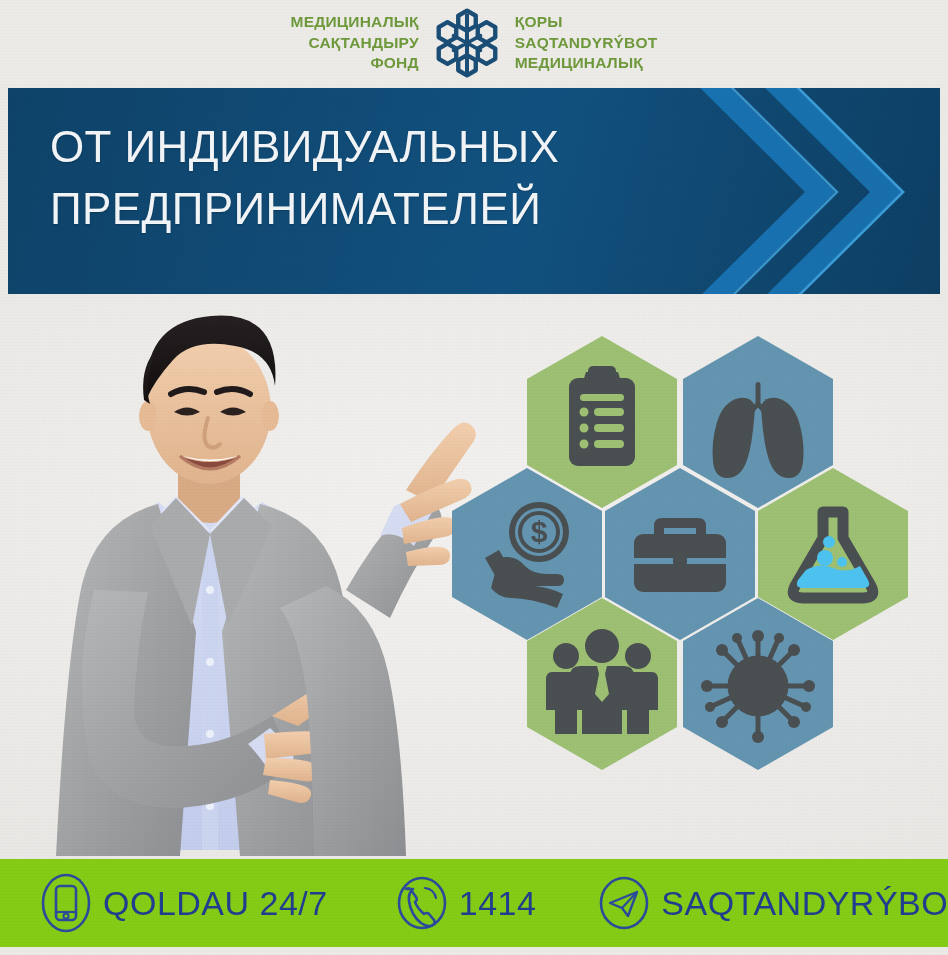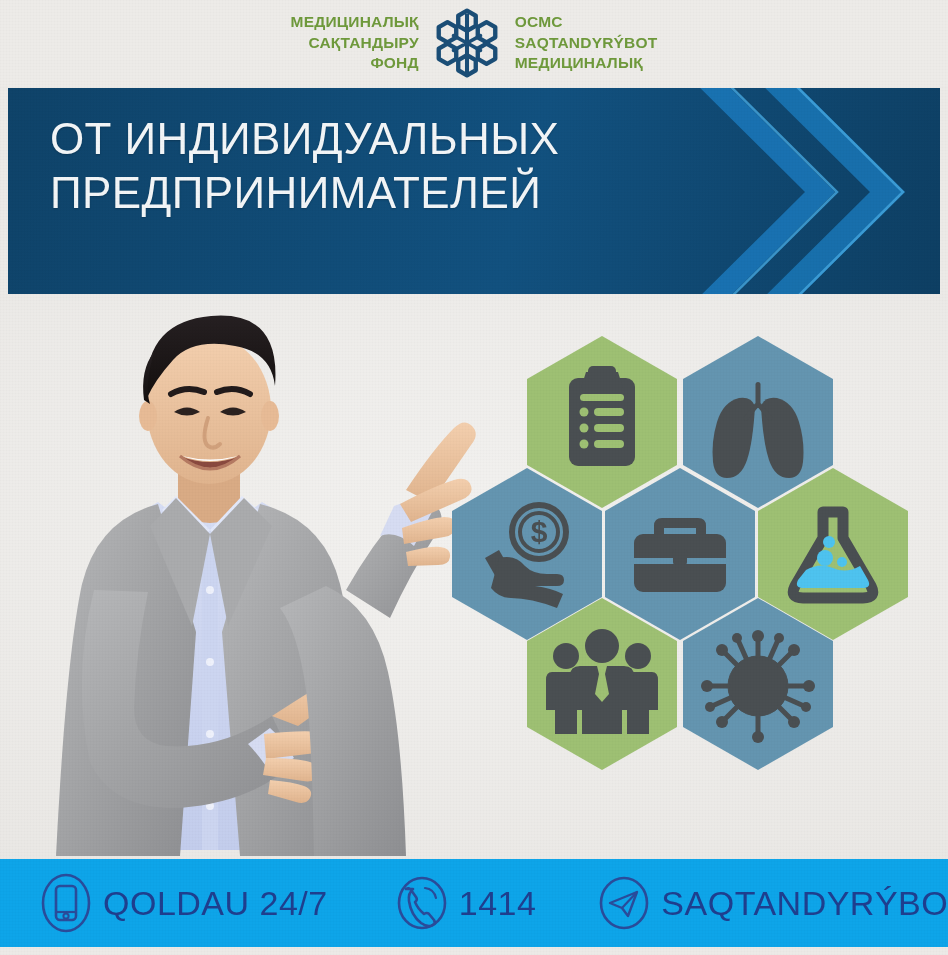--- a/index.html
+++ b/index.html
@@ -72,21 +72,21 @@
     white-space:nowrap;
     text-shadow:0 1px 2px rgba(0,0,0,.25);
   }
   .t2{
     color:#f2f5f7;
     font-weight:normal;
     font-size:44px;
     letter-spacing:.4px;
     line-height:1.14;
     white-space:nowrap;
-    margin-top:4px;
+    margin-top:12px;
     text-shadow:0 1px 2px rgba(0,0,0,.2);
   }
 
   
   .stage{
     position:absolute;left:0;top:294px;width:948px;height:565px;
     background:#eceae7;
     overflow:hidden;
     z-index:4;
   }
@@ -97,21 +97,21 @@
 
   
   .person{position:absolute;left:8px;top:-4px;width:470px;height:570px;}
 
   
   .hexes{position:absolute;left:452px;top:42px;width:456px;height:460px;}
 
   
   .footer{
     position:absolute;left:0;top:859px;width:948px;height:88px;
-    background:#0ea5e9;
+    background:#84cc16;
     display:flex;align-items:center;
     z-index:20;
   }
   .f-item{display:flex;align-items:center;gap:11px;}
   .f-item.i1{margin-left:40px;}
   .f-item.i2{margin-left:68px;}
   .f-item.i3{margin-left:62px;}
   .f-label{
     color:#1f3f8f;
     font-size:34px;
@@ -146,21 +146,21 @@
             <polygon points="79,21 92,28.5 92,43.5 79,51 66,43.5 66,28.5"></polygon>
             <polygon points="21,53 34,60.5 34,75.5 21,83 8,75.5 8,60.5"></polygon>
             <polygon points="79,53 92,60.5 92,75.5 79,83 66,75.5 66,60.5"></polygon>
           </g>
           <rect x="47" y="8" width="6" height="94" fill="#1b4e77"></rect>
           <path d="M50 52 L30 41 M50 52 L70 41 M50 52 L30 63 M50 52 L70 63" stroke="#1b4e77" stroke-width="5.5" fill="none" stroke-linecap="round"></path>
         </svg>
       </span>
 
       <div class="logo-txt ru">
-        <div>ОСМС</div>
+        <div>ҚОРЫ</div>
         <div>SAQTANDYRÝBOT</div>
         <div>МЕДИЦИНАЛЫҚ</div>
       </div>
 
     </div>
   </div>
 
   <div class="banner">
     <div class="bgrad"></div>
 

